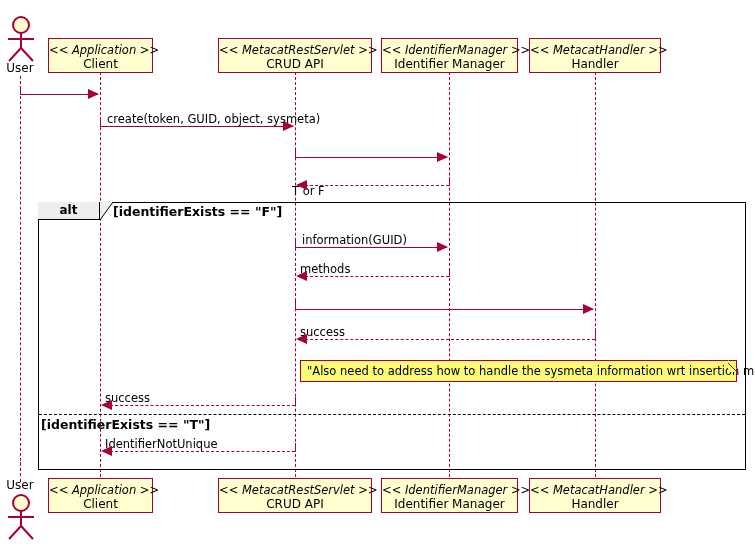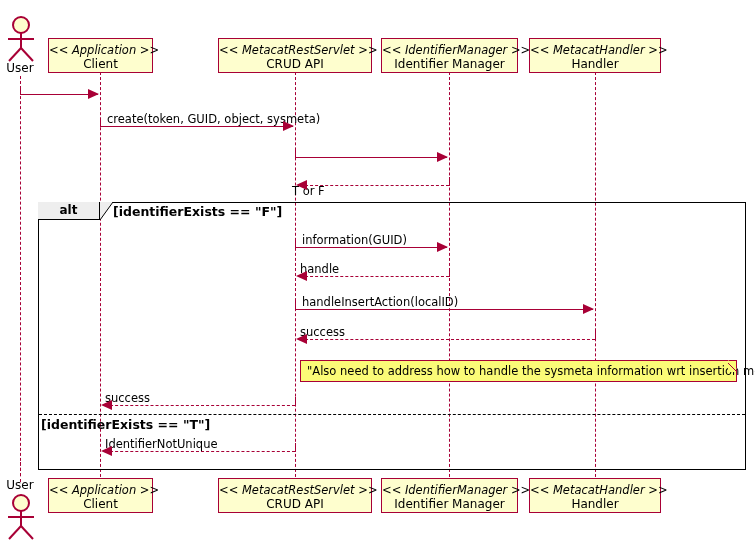--- a/index.html
+++ b/index.html
@@ -282,26 +282,25 @@
   <div class="msg-label" style="left:292px; top:172px;margin-top:12px;">T or F</div>
   <div class="vstub" style="left:449px; top:177px; height:9px;"></div>
   <div class="msg dashed" style="left:300px; top:185px; width:149px;"></div>
   <div class="arrowhead left" style="left:296px; top:180px;"></div>
 
   <div class="msg-label" style="left:302px; top:233px;">information(GUID)</div>
   <div class="vstub" style="left:295px; top:239px; height:9px;"></div>
   <div class="msg" style="left:295px; top:247px; width:152px;"></div>
   <div class="arrowhead right" style="left:437px; top:242px;"></div>
 
-  <div class="msg-label" style="left:300px; top:262px;">handle</div>
+  <div class="msg-label" style="left:300px; top:262px;">methods</div>
   <div class="vstub" style="left:449px; top:268px; height:9px;"></div>
   <div class="msg dashed" style="left:300px; top:276px; width:149px;"></div>
   <div class="arrowhead left" style="left:296px; top:271px;"></div>
 
-  <div class="msg-label" style="left:302px; top:295px;">handleInsertAction(localID)</div>
   <div class="vstub" style="left:295px; top:301px; height:9px;"></div>
   <div class="msg" style="left:295px; top:309px; width:298px;"></div>
   <div class="arrowhead right" style="left:583px; top:304px;"></div>
 
   <div class="msg-label" style="left:300px; top:325px;">success</div>
   <div class="vstub" style="left:595px; top:331px; height:9px;"></div>
   <div class="msg dashed" style="left:300px; top:339px; width:295px;"></div>
   <div class="arrowhead left" style="left:296px; top:334px;"></div>
 
   <div class="note" style="left:300px; top:360px; width:437px; height:22px;">

